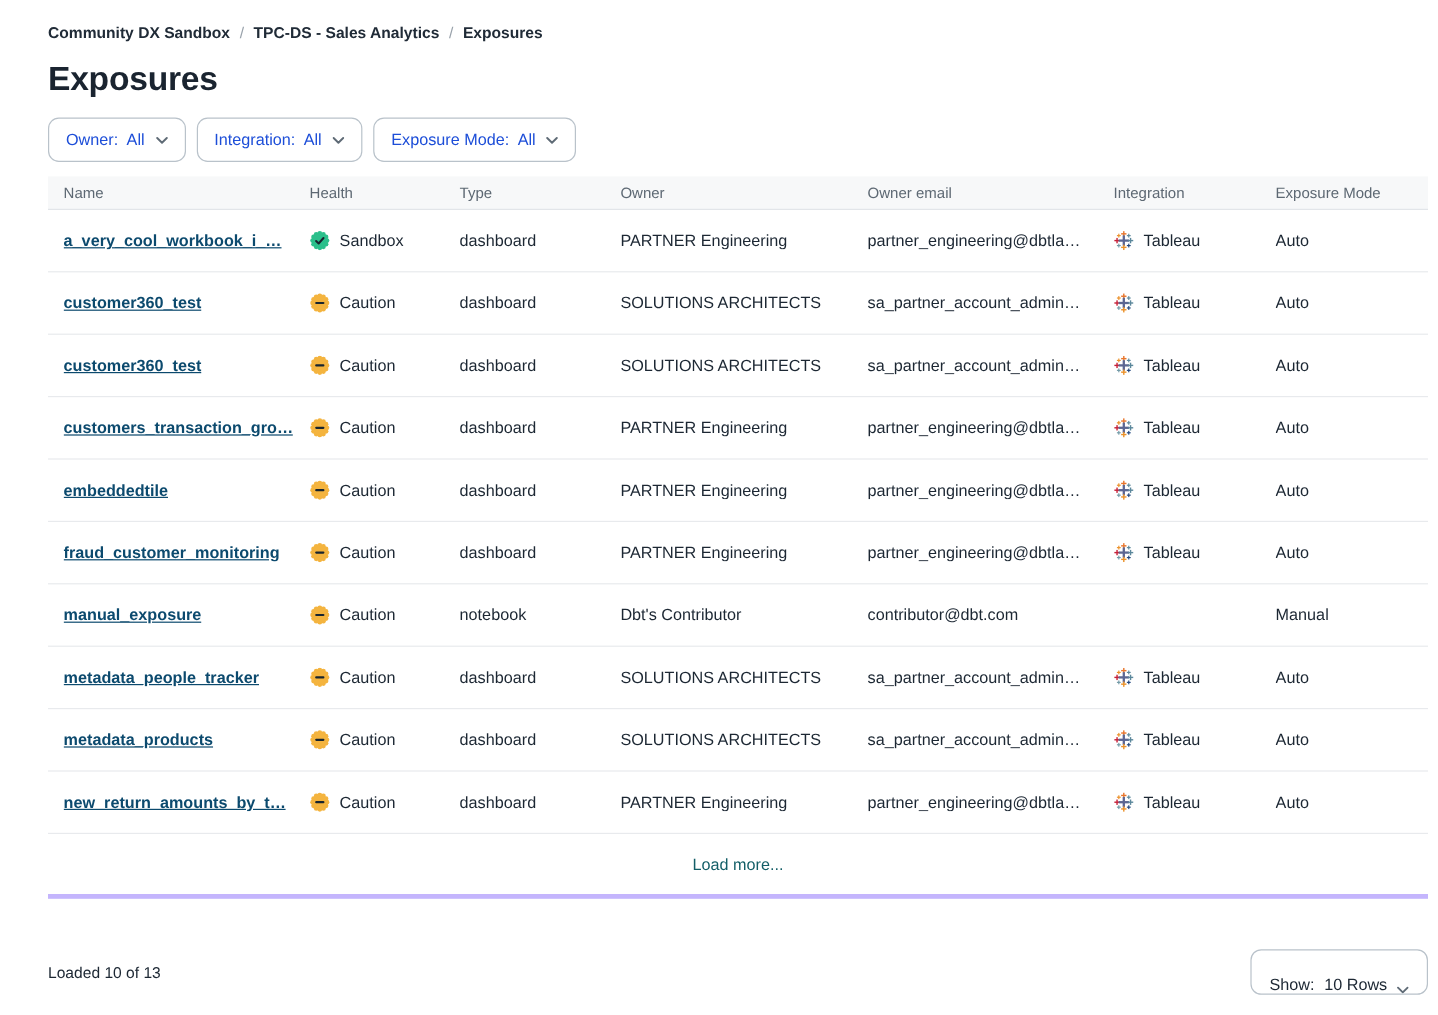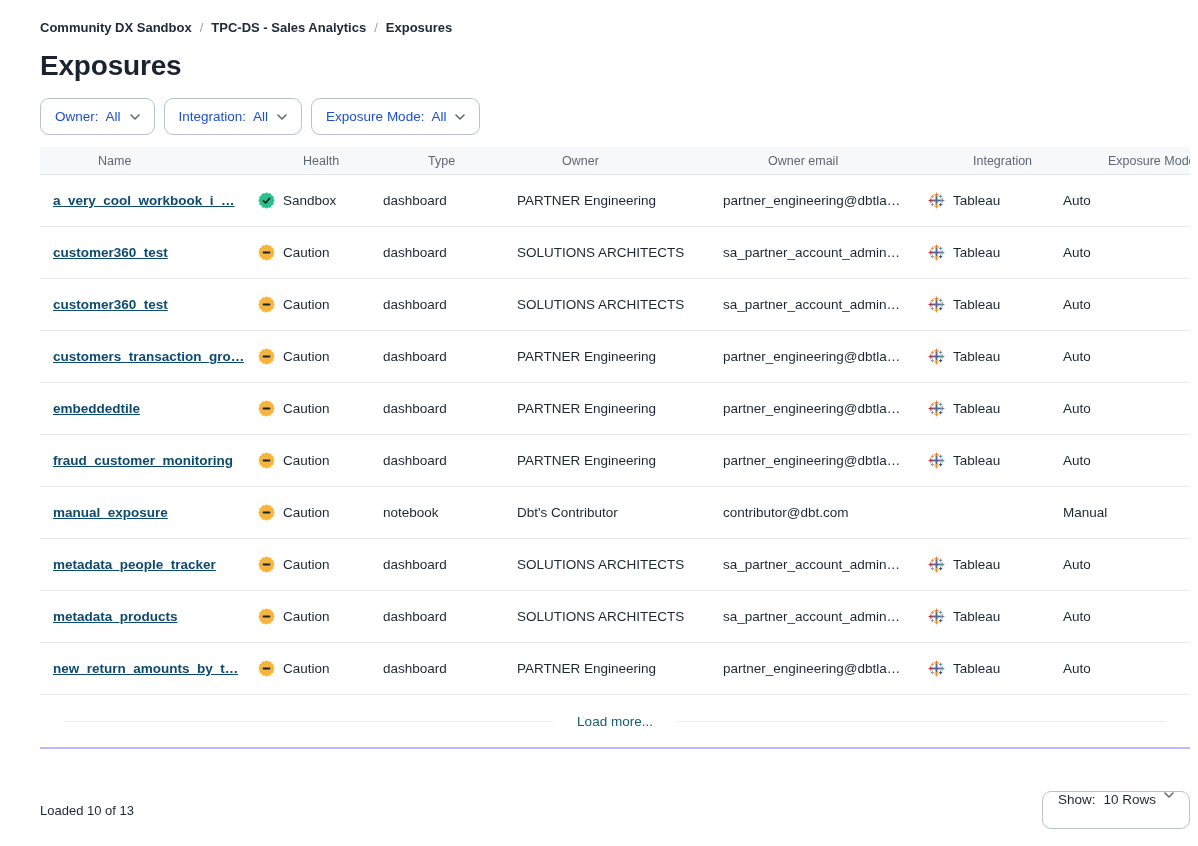--- a/index.html
+++ b/index.html
@@ -26,42 +26,42 @@
   .chev path { stroke:#5f6b76; stroke-width:1.6; fill:none;
     stroke-linecap:round; stroke-linejoin:round; }
 
   
   .table { margin:12px 40px 0 40px; width:1150px; }
   .thead, .tr { display:grid;
     grid-template-columns:205px 125px 134px 206px 205px 135px 1fr;
     padding-left:13px; align-items:center; }
   .thead { height:28px; background:#f7f8f9; border-bottom:1px solid #e2e5e9;
     font-size:12.5px; color:#5d6873; }
-  .th { overflow:hidden; white-space:nowrap;margin-left:45px; }
+  .th { overflow:hidden; white-space:nowrap; }
   .tr { height:52px; border-bottom:1px solid #e8eaed; font-size:13.5px; }
   .cell { overflow:hidden; white-space:nowrap; display:flex; align-items:center; gap:8px; }
   .name-link { color:#0c4a6e; font-weight:700; text-decoration:underline;
     cursor:pointer; max-width:200px; overflow:hidden; text-overflow:ellipsis;
     white-space:nowrap; display:inline-block; }
   .seal { width:17px; height:17px; display:inline-flex; flex:none; }
   .seal svg { width:17px; height:17px; display:block; }
   .tableau-ic { width:17px; height:17px; display:inline-flex; flex:none; }
   .tableau-ic svg { width:17px; height:17px; display:block; }
 
   
   .load-more-row { height:54px; display:flex; align-items:center;
-    border-bottom:2px solid #c4b5fd; padding:0 24px; }
+    border-bottom:4px solid #c4b5fd; padding:0 24px;flex-direction:column; }
   .lm-line { flex:1; height:1px; background:#e9ebed; }
   .load-more-link { color:#135e67; font-size:13.5px; margin:0 24px; cursor:pointer; }
 
   
   .footer { margin:42px 40px 0 40px; width:1150px; display:flex;
     justify-content:space-between; align-items:center;gap:20px; }
   .loaded-text { font-size:13px; color:#1c2733; }
-  .show-btn { display:flex; align-items:flex-start; gap:8px; height:38px;
+  .show-btn { display:flex; align-items:flex-end; gap:8px; height:38px;
     padding:0 15px; border:1px solid #b9c2ca; border-radius:9px; background:#fff;
     font-size:13.5px; color:#1c2733; cursor:pointer; }
 </style>
 </head>
 <body>
 
 <div class="breadcrumb">
   <span class="crumb">Community DX Sandbox</span>
   <span class="crumb-sep">/</span>
   <span class="crumb">TPC-DS - Sales Analytics</span>

